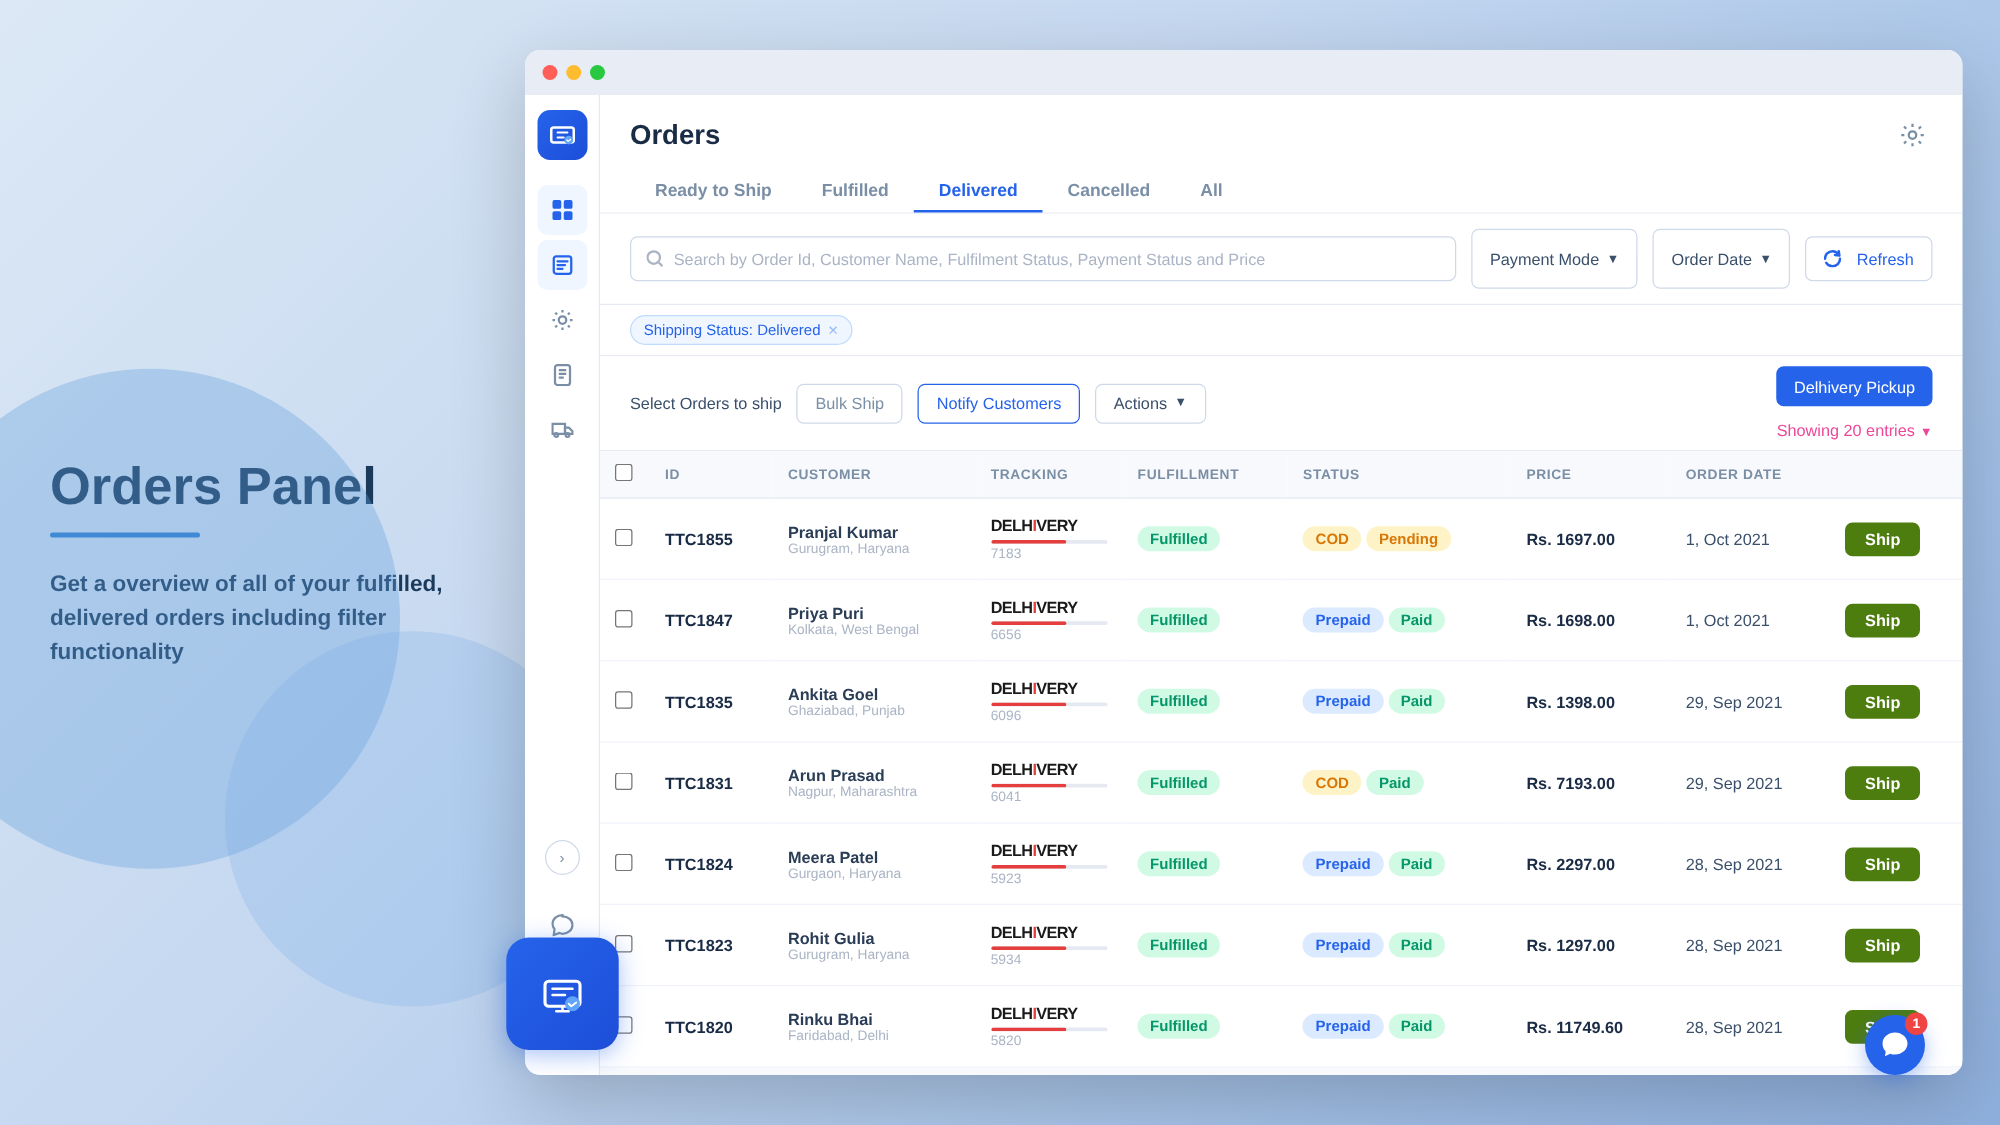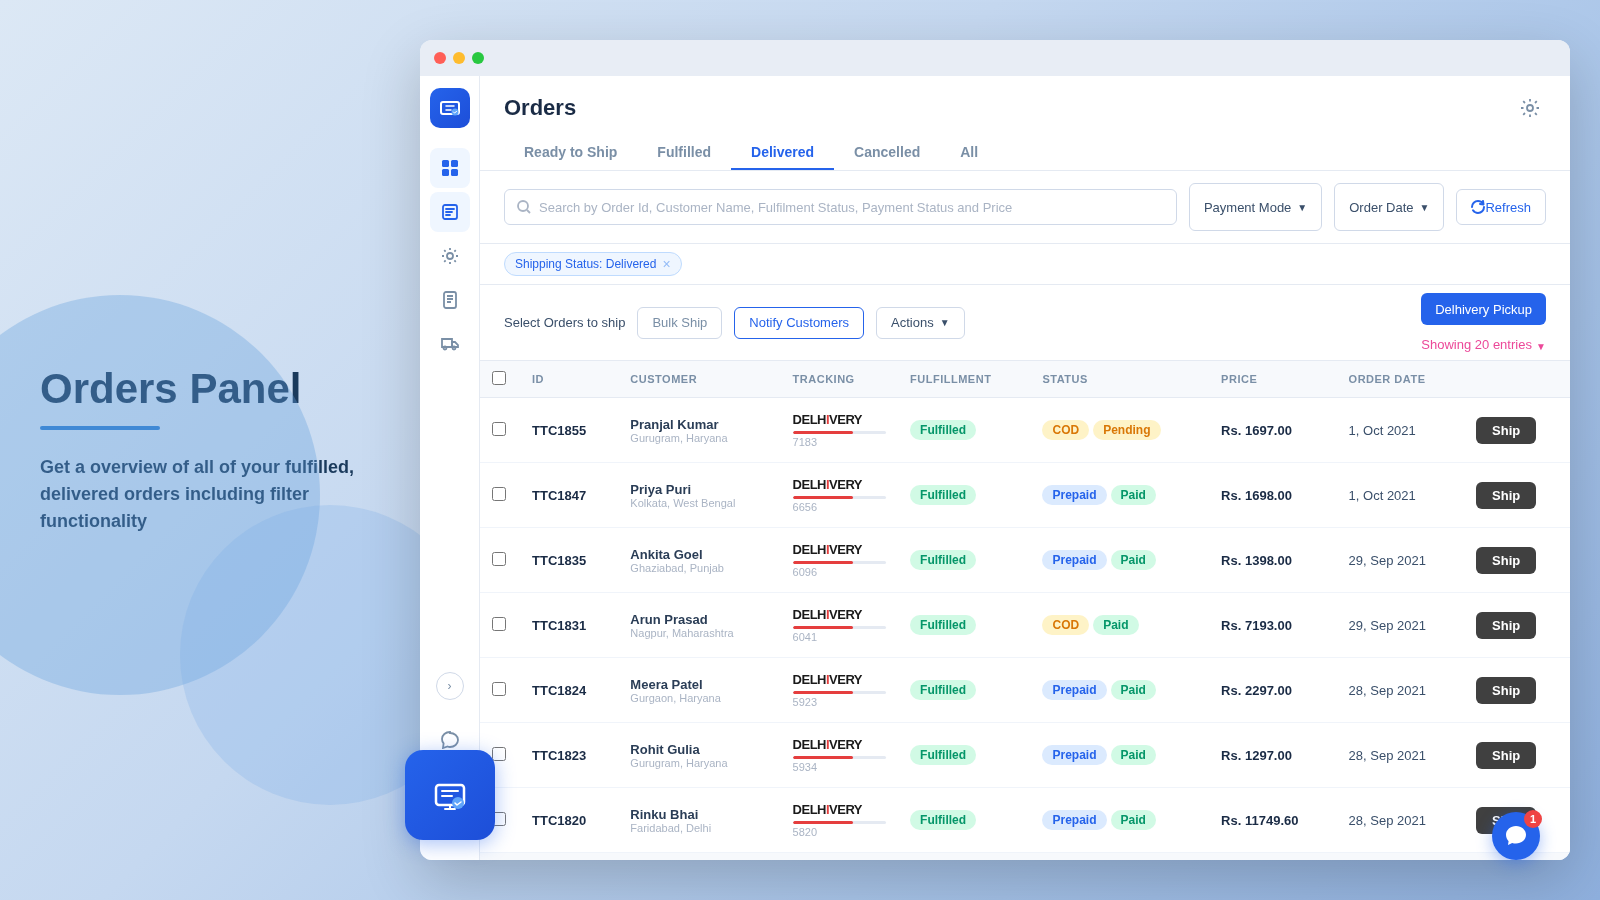--- a/index.html
+++ b/index.html
@@ -298,21 +298,21 @@
       height: 36px;
       padding: 0 14px;
       border: 1px solid #d0d9e8;
       border-radius: 6px;
       background: white;
       font-size: 13px;
       color: #2563eb;
       cursor: pointer;
       display: flex;
       align-items: center;
-      gap: 0;
+      gap: 12px;
     }
 
     
     .filter-row {
       background: white;
       padding: 8px 24px;
       display: flex;
       align-items: center;
       gap: 10px;
       border-bottom: 1px solid #e5eaf2;
@@ -542,21 +542,21 @@
       font-weight: 600;
       color: #1a2b45;
     }
 
     .date-text {
       font-size: 13px;
       color: #3a4f6a;
     }
 
     .ship-btn {
-      background: #404040;
+      background: #4d7c0f;
       color: white;
       border: none;
       border-radius: 6px;
       padding: 6px 16px;
       font-size: 13px;
       font-weight: 600;
       cursor: pointer;
     }
 
     

